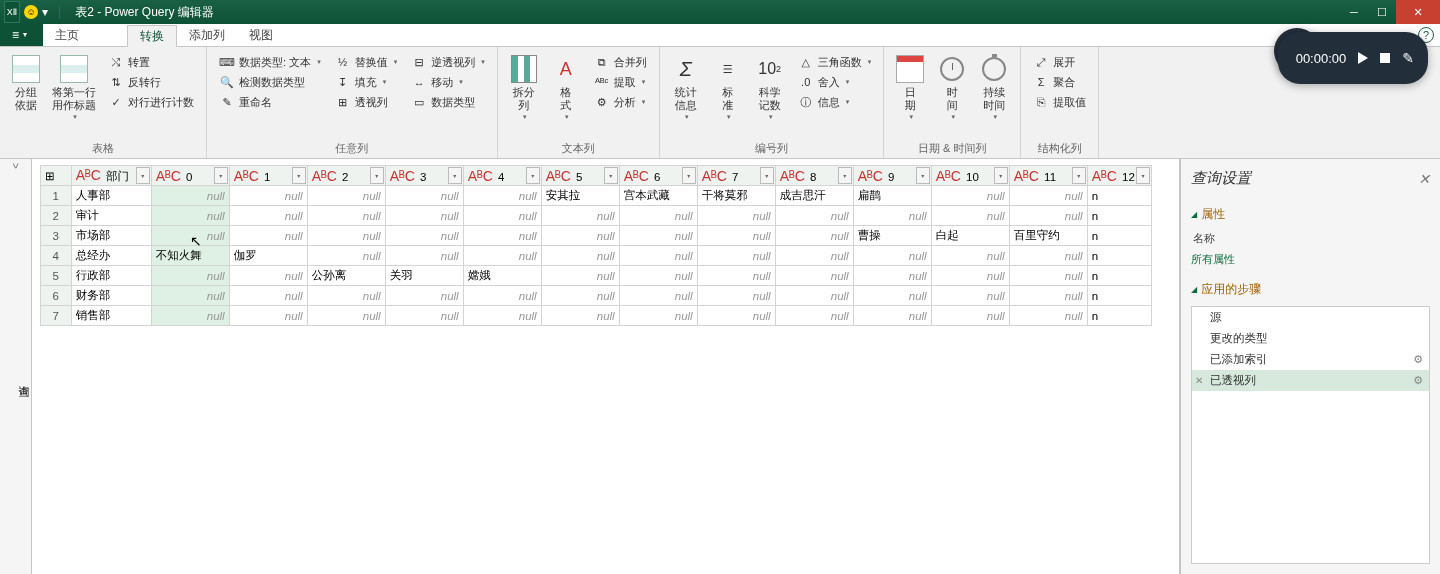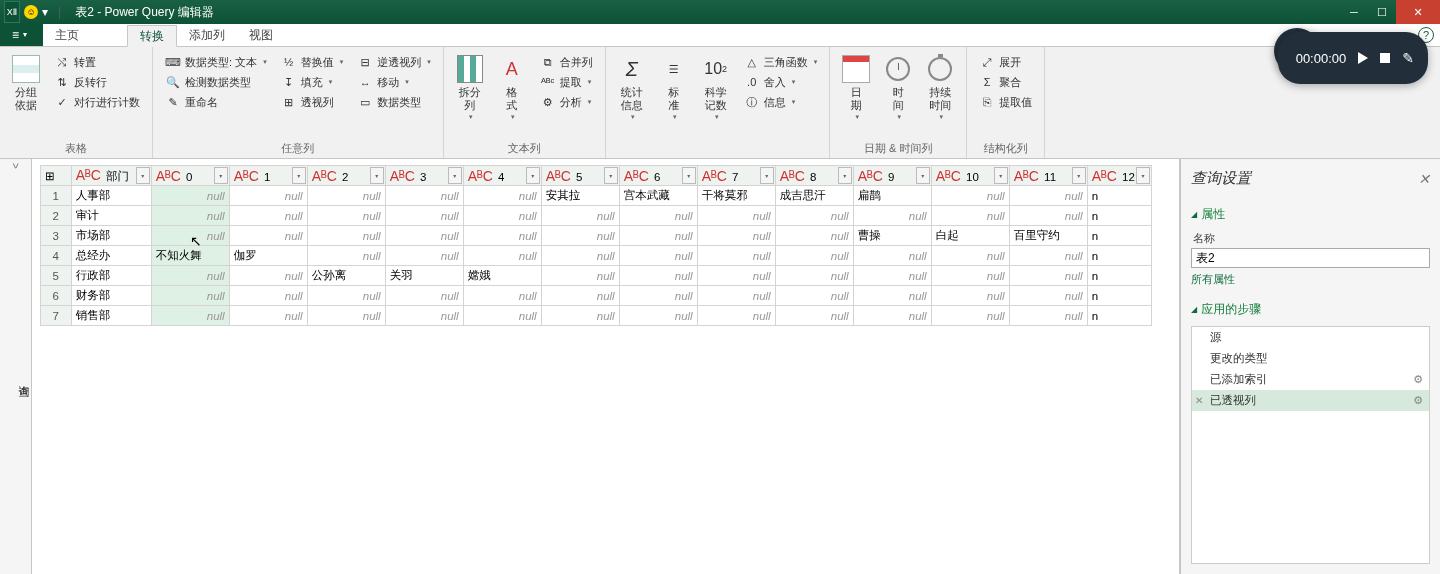--- a/index.html
+++ b/index.html
@@ -61,21 +61,21 @@
 .grid td.rownum { background: #eef3f0; text-align: center; color: #555; width: 24px; }
 .grid td.null { color: #999; font-style: italic; text-align: right; }
 .grid td.hl { background: #dff0e4; }
 .grid td.val { text-align: left; }
 .corner-cell { width: 24px; background: #eef3f0; }
 
 
 .right-pane { width: 260px; background: #f5f5f5; border-left: 1px solid #c6c6c6; padding: 10px 10px; font-size: 12px; display: flex; flex-direction: column; }
 .right-pane-hdr { display: flex; justify-content: space-between; align-items: center; font-size: 15px; color: #333; margin-bottom: 12px; font-style: italic; }
 .right-pane-hdr .closex { font-size: 14px; color: #777; }
-.section-hdr { color: #15803d; font-size: 12px; margin: 6px 0 4px 0; display: flex; align-items: center; gap: 4px; }
+.section-hdr { color: #a16207; font-size: 12px; margin: 6px 0 4px 0; display: flex; align-items: center; gap: 4px; }
 .section-hdr::before { content: "◢"; font-size: 8px; color: #0d6b3e; }
 .prop-label { font-size: 11px; color: #444; margin: 4px 0 2px 2px; }
 .prop-input { width: 100%; border: 1px solid #aaa; padding: 2px 4px; font-size: 12px; background: #fff; }
 .prop-link { color: #0d6b3e; font-size: 11px; margin-top: 4px; display: inline-block; }
 .steps-list { border: 1px solid #ccc; background: #fff; margin-top: 4px; flex: 1; }
 .step-item { padding: 3px 6px 3px 18px; font-size: 11.5px; color: #333; display: flex; justify-content: space-between; align-items: center; position: relative; }
 .step-item.sel { background: #d6e9dc; }
 .step-item .gear { color: #888; font-size: 11px; }
 .step-item .delx { position: absolute; left: 3px; color: #888; font-size: 10px; }
 
@@ -123,20 +123,27 @@
 
   <div class="ribbon-group">
     <div class="ribbon-group-ctrls">
       <div class="ribbon-bigbtn">
         <span class="icn">
             <span class="tbl-icon"></span>
           </span>
         <span class="lbl" style="white-space:pre">分组
 依据</span>
       </div>
+      <div class="ribbon-bigbtn has-drop">
+        <span class="icn">
+            <span class="tbl-icon"></span>
+          </span>
+        <span class="lbl" style="white-space:pre">将第一行
+用作标题</span>
+      </div>
       <div class="ribbon-smallcol">
         <div class="ribbon-smallbtn">
             <span class="sicn">⤭</span>
             <span>转置</span>
           </div>
         <div class="ribbon-smallbtn">
             <span class="sicn">⇅</span>
             <span>反转行</span>
           </div>
         <div class="ribbon-smallbtn">
@@ -255,20 +262,21 @@
         <div class="ribbon-smallbtn has-drop">
             <span class="sicn">.0</span>
             <span>舍入</span>
           </div>
         <div class="ribbon-smallbtn has-drop">
             <span class="sicn">ⓘ</span>
             <span>信息</span>
           </div>
       </div>
     </div>
+    <div class="ribbon-group-label">编号列</div>
   </div>
 
   <div class="ribbon-group">
     <div class="ribbon-group-ctrls">
       <div class="ribbon-bigbtn has-drop">
         <span class="icn">
             <span class="cal-icon"></span>
           </span>
         <span class="lbl" style="white-space:pre">日
 期</span>
@@ -461,21 +469,20 @@
       </table>
   </div>
 
   <div class="right-pane">
     <div class="right-pane-hdr">
       <span>查询设置</span>
       <span class="closex">✕</span>
     </div>
     <div class="section-hdr">属性</div>
     <div class="prop-label">名称</div>
-    <input class="prop-input" value="表2" style="">
     <a class="prop-link">所有属性</a>
     <div class="section-hdr" style="margin-top:14px">应用的步骤</div>
     <div class="steps-list" id="steps-list">
         <div class="step-item">
           <span>源</span>
         </div>
         <div class="step-item">
           <span>更改的类型</span>
         </div>
         <div class="step-item">

